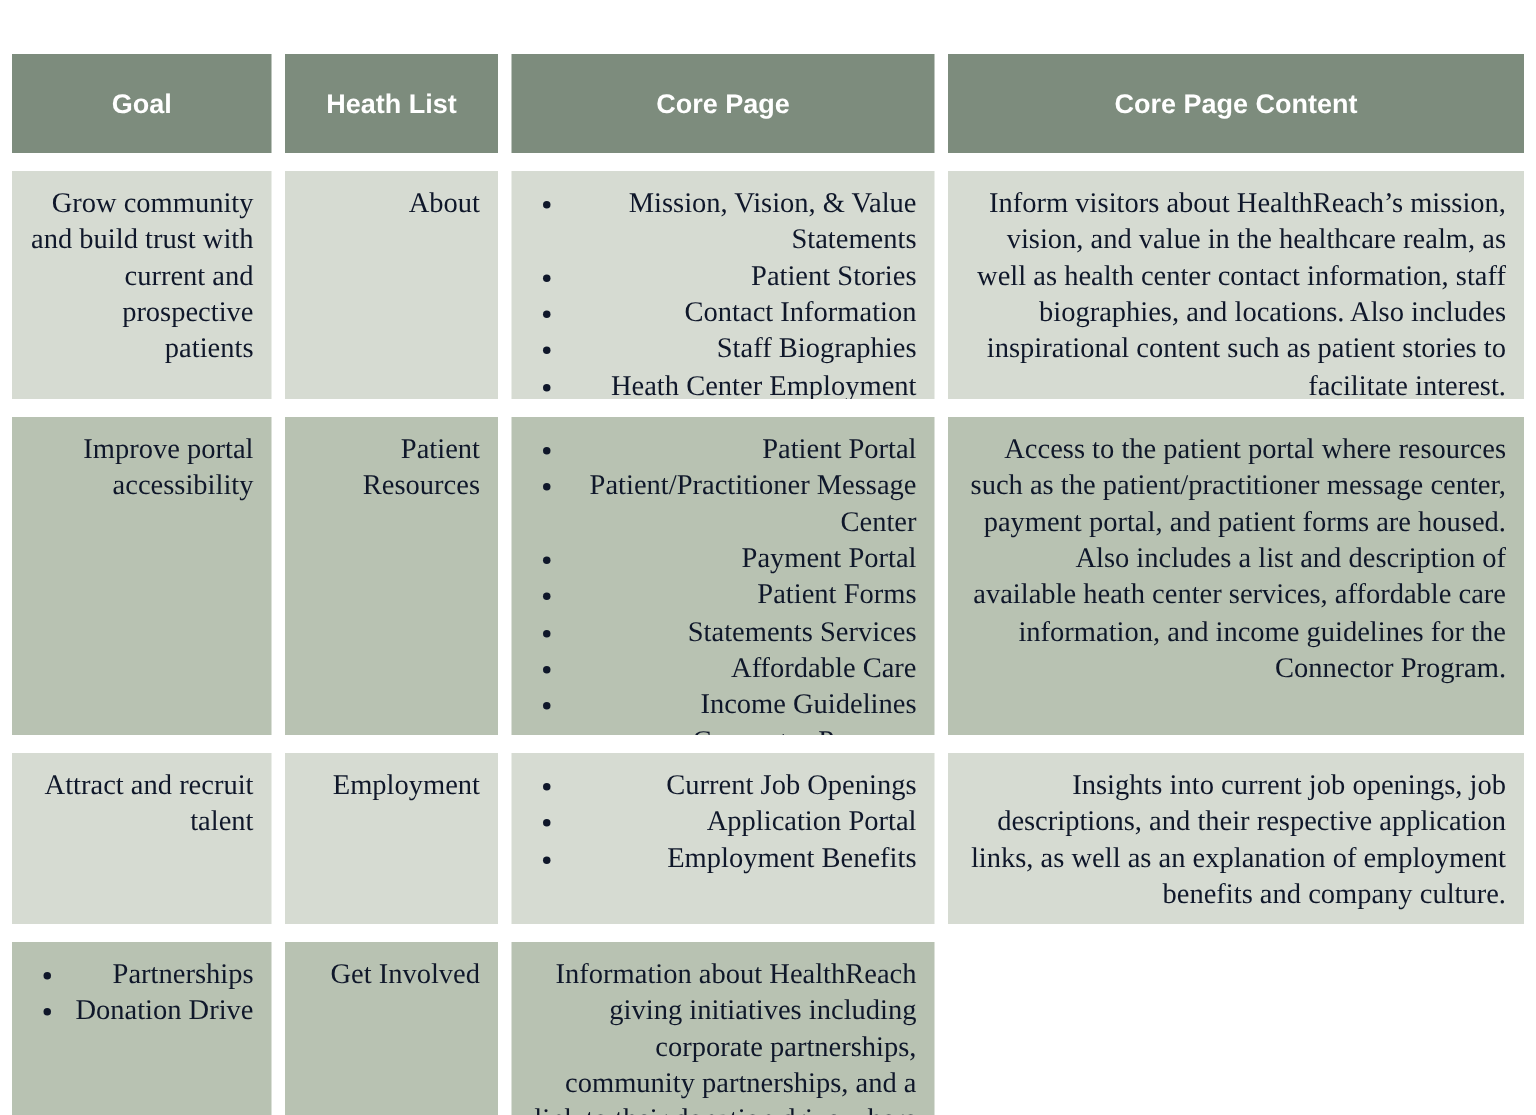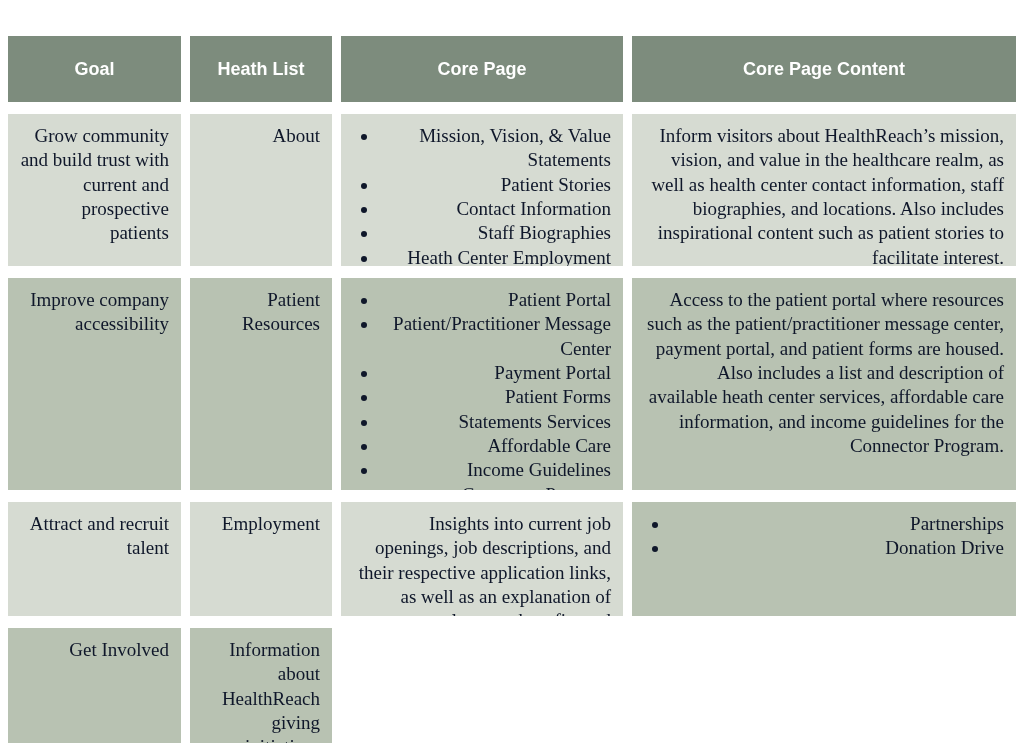--- a/index.html
+++ b/index.html
@@ -72,38 +72,45 @@
       <ul class="bullets">
           <li>Mission, Vision, &amp; Value Statements</li>
           <li>Patient Stories</li>
           <li>Contact Information</li>
           <li>Staff Biographies</li>
           <li>Heath Center Employment</li>
         </ul>
     </div>
     <div class="cell row-light">Inform visitors about HealthReach’s mission, vision, and value in the healthcare realm, as well as health center contact information, staff biographies, and locations. Also includes inspirational content such as patient stories to facilitate interest.</div>
 
-    <div class="cell row-dark">Improve company accessibility</div>
+    <div class="cell row-dark">Improve portal accessibility</div>
     <div class="cell row-dark">Patient Resources</div>
     <div class="cell row-dark">
       <ul class="bullets">
           <li>Patient Portal</li>
           <li>Patient/Practitioner Message Center</li>
           <li>Payment Portal</li>
           <li>Patient Forms</li>
           <li>Statements Services</li>
           <li>Affordable Care</li>
           <li>Income Guidelines</li>
           <li>Connector Program</li>
         </ul>
     </div>
     <div class="cell row-dark">Access to the patient portal where resources such as the patient/practitioner message center, payment portal, and patient forms are housed. Also includes a list and description of available heath center services, affordable care information, and income guidelines for the Connector Program.</div>
 
     <div class="cell row-light">Attract and recruit talent</div>
     <div class="cell row-light">Employment</div>
+    <div class="cell row-light">
+      <ul class="bullets">
+          <li>Current Job Openings</li>
+          <li>Application Portal</li>
+          <li>Employment Benefits</li>
+        </ul>
+    </div>
     <div class="cell row-light">Insights into current job openings, job descriptions, and their respective application links, as well as an explanation of employment benefits and company culture.</div>
 
     <div class="cell row-dark">
       <ul class="bullets">
           <li>Partnerships</li>
           <li>Donation Drive</li>
         </ul>
     </div>
     <div class="cell row-dark">Get Involved</div>
     <div class="cell row-dark">Information about HealthReach giving initiatives including corporate partnerships, community partnerships, and a link to their donation drive where donations are accepted directly.</div>

